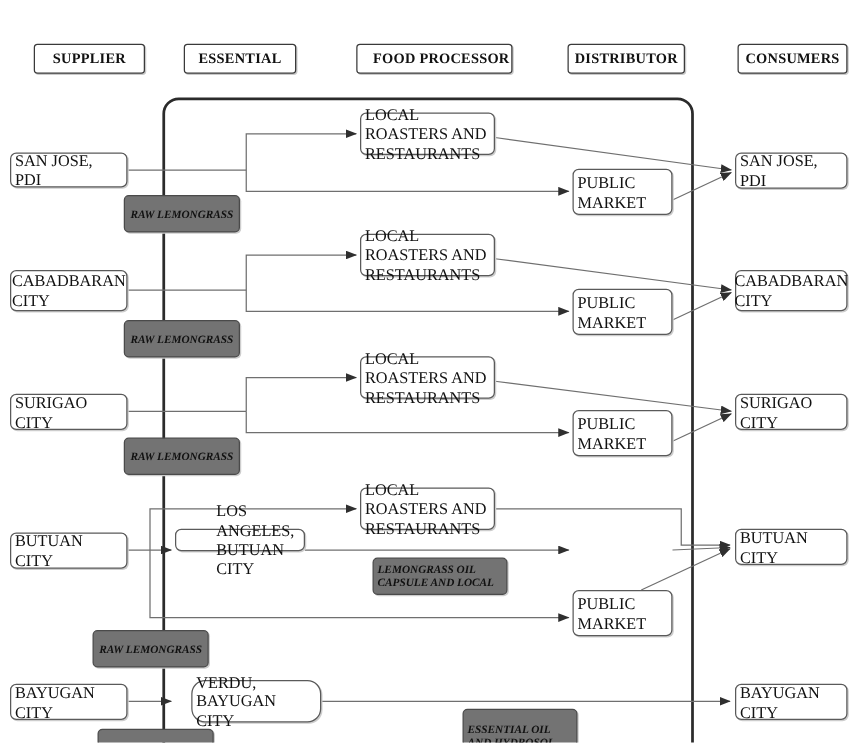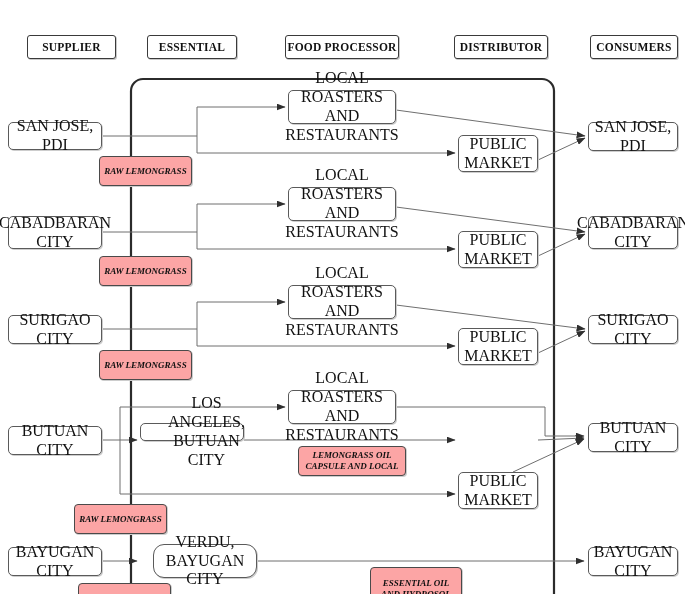--- a/index.html
+++ b/index.html
@@ -11,27 +11,27 @@
   svg#wires{position:absolute;left:0;top:0;width:685px;height:594px;pointer-events:none;}
 
   .hdr{
     position:absolute;border:1px solid #3a3a3a;border-radius:3px;background:#fff;
     display:flex;align-items:center;justify-content:center;text-align:center;
     font-weight:bold;font-size:11.5px;letter-spacing:.2px;color:#111;
     box-shadow:1px 1px 0 #c9c9c9;
   }
   .node{
     position:absolute;border:1px solid #5a5a5a;border-radius:5px;background:#fff;
-    display:flex;align-items:center;justify-content:center;text-align:center;
-    font-size:16px;line-height:1.18;color:#111;padding:0 3px;box-sizing:border-box;
+    display:flex;align-items:center;justify-content:center;text-align:left;
+    font-size:13px;line-height:1.18;color:#111;padding:0 3px;box-sizing:border-box;
     box-shadow:1px 1px 0 #cdcdcd;
   }
   .tag{
-    position:absolute;border:1px solid #4a4a4a;border-radius:4px;background:#fca5a5;
-    display:flex;align-items:center;justify-content:center;text-align:center;
+    position:absolute;border:1px solid #4a4a4a;border-radius:4px;background:#737373;
+    display:flex;align-items:center;justify-content:center;
     font-style:italic;font-weight:bold;font-size:9px;line-height:1.2;color:#111;
     box-sizing:border-box;padding:14px 3px;box-shadow:1px 1px 0 #cdcdcd;z-index:6;
   }
 </style>
 </head>
 <body>
 
 <div id="stage">
 
   <svg id="wires" viewBox="0 0 685 594">
@@ -70,21 +70,21 @@
       <path d="M538,408 L584,406" marker-end="url(#ah)"></path>
       <path d="M513,440 L584,407" marker-end="url(#ah)"></path>
 
       <path d="M102,529 L137,529" marker-end="url(#ah)"></path>
       <path d="M257,529 L584,529" marker-end="url(#ah)"></path>
     </g>
   </svg>
 
   <div class="hdr" style="left:27px;  top:3px;  width:87px; height:22px;">SUPPLIER</div>
   <div class="hdr" style="left:147px; top:3px;  width:88px; height:22px;">ESSENTIAL</div>
-  <div class="hdr" style="left:285px; top:3px;  width:112px;height:22px;">FOOD PROCESSOR</div>
+  <div class="hdr" style="left:285px; top:3px;  width:112px;height:22px;padding-left:11px;">FOOD PROCESSOR</div>
   <div class="hdr" style="left:454px; top:3px;  width:92px; height:22px;">DISTRIBUTOR</div>
   <div class="hdr" style="left:590px; top:3px;  width:86px; height:22px;">CONSUMERS</div>
 
   <div class="node" style="left:8px;  top:90px;  width:94px;height:28px;">SAN JOSE, PDI</div>
   <div class="node" style="left:8px;  top:184px; width:94px;height:33px;">CABADBARAN CITY</div>
   <div class="node" style="left:8px;  top:283px; width:94px;height:29px;">SURIGAO CITY</div>
   <div class="node" style="left:8px;  top:394px; width:94px;height:29px;">BUTUAN CITY</div>
   <div class="node" style="left:8px;  top:515px; width:94px;height:29px;">BAYUGAN CITY</div>
 
   <div class="node" style="left:140px;top:391px; width:104px;height:18px;padding-left:32px;">LOS ANGELES, BUTUAN CITY</div>

